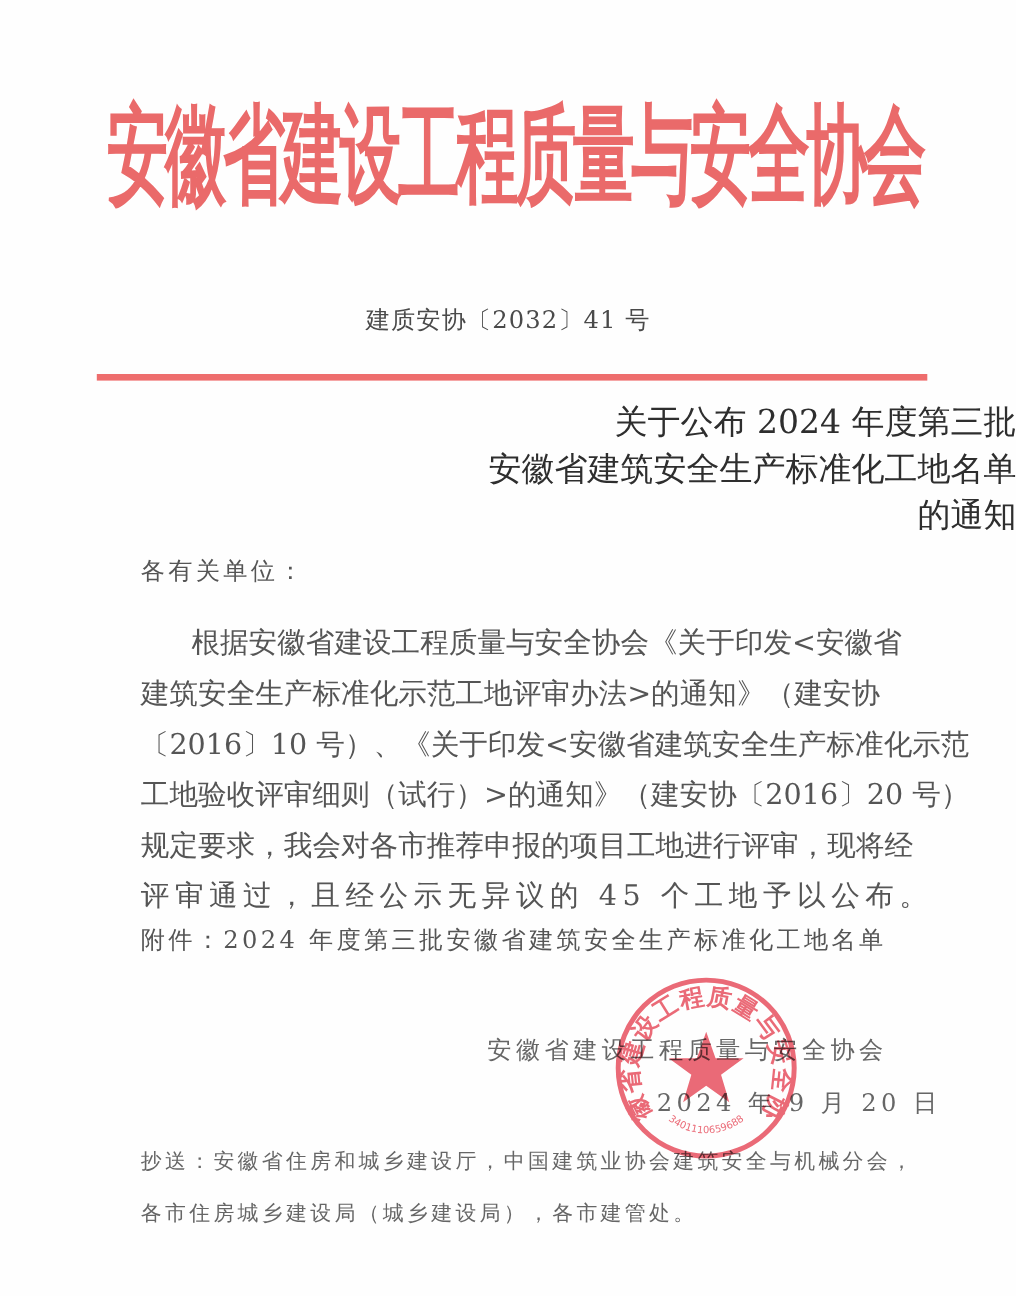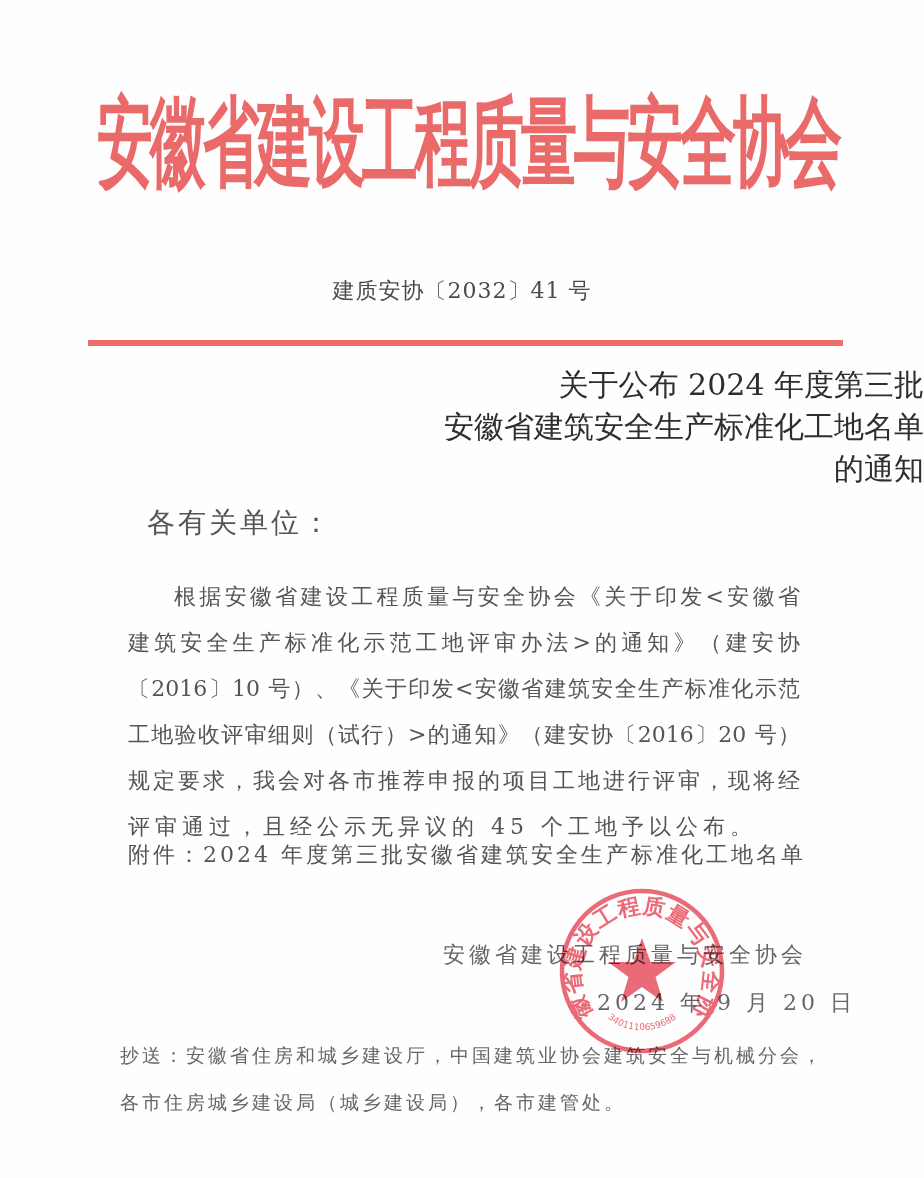--- a/index.html
+++ b/index.html
@@ -78,31 +78,30 @@
       letter-spacing: 0px;
     }
     .title-line {
       display: block;
     }
     
     .salutation {
       position: absolute;
       left: 128px;
       top: 504px;
-      font-size: 28px;
+      font-size: 22px;
       color: #555;
       letter-spacing: 3px;
-      margin-left: 19px;
     }
     .body-text {
       position: absolute;
       left: 128px;
-      top: 574px;
+      top: 562px;
       width: 672px;
-      font-size: 22px;
+      font-size: 26px;
       line-height: 46px;
       color: #555;
     }
     .body-line {
       display: block;
       white-space: nowrap;
       text-align: justify;
       text-align-last: justify;
       height: 46px;
     }
@@ -137,21 +136,21 @@
       left: 597px;
       top: 988px;
       font-size: 22px;
       color: #666;
       letter-spacing: 4px;
       white-space: nowrap;
       z-index: 1;
     }
     .cc-line {
       position: absolute;
-      left: 120px;
+      left: 128px;
       font-size: 19px;
       color: #666;
       letter-spacing: 3px;
       white-space: nowrap;
       z-index: 1;
     }
     .cc-line.l1 { top: 1043px; }
     .cc-line.l2 { top: 1090px; }
     
     .seal {

